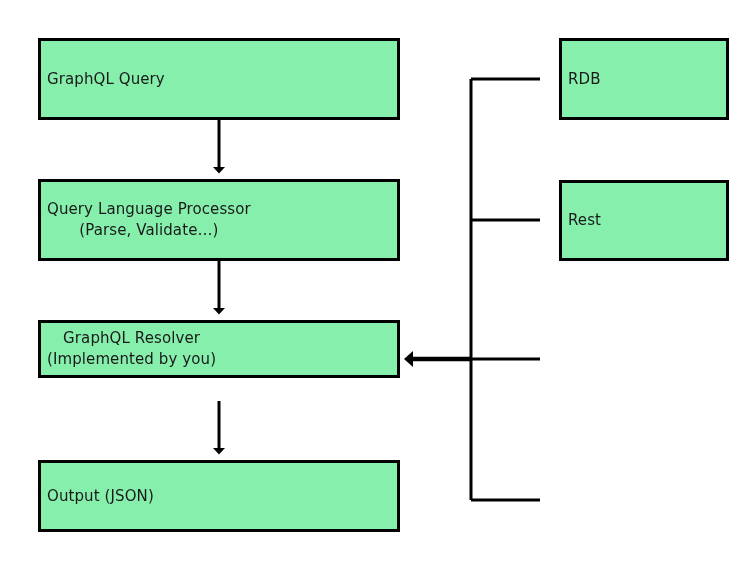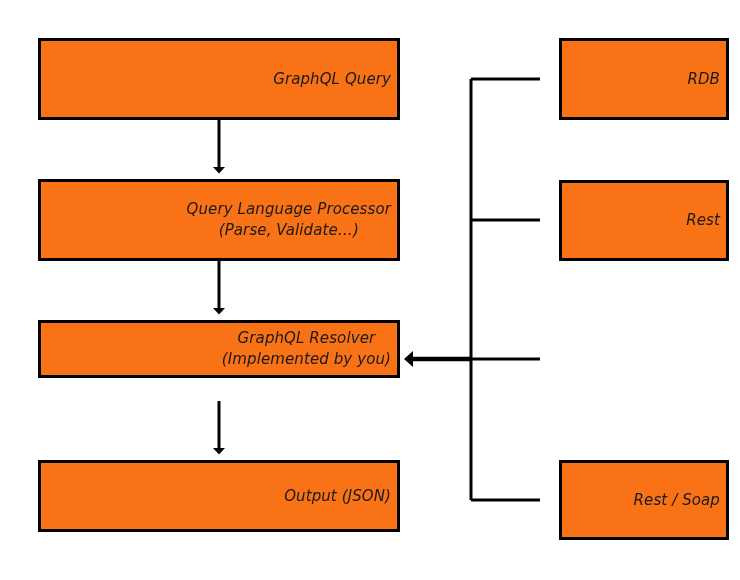--- a/index.html
+++ b/index.html
@@ -24,26 +24,25 @@
     position: absolute;
     left: 0;
     top: 0;
     width: 740px;
     height: 580px;
   }
   .node {
     position: absolute;
     box-sizing: border-box;
     border: 3px solid #000000;
-    background: #f97316;
+    background: #86efac;
     display: flex;
     align-items: center;
-    justify-content: flex-end;
+    justify-content: flex-start;
     text-align: center;
-    font-style: italic;
   }
   .node-label {
     font-size: 15px;
     line-height: 21px;
     color: #1a1a1a;
     letter-spacing: 0.1px;
     white-space: pre-line;
     padding: 0 6px;
   }
   
@@ -108,17 +107,14 @@
 
   <div class="node col-right r-row-1">
     <span class="node-label">RDB</span>
   </div>
 
   <div class="node col-right r-row-2">
     <span class="node-label">Rest</span>
   </div>
 
 
-  <div class="node col-right r-row-4">
-    <span class="node-label">Rest / Soap</span>
-  </div>
 
 </div>
 
 </body></html>

